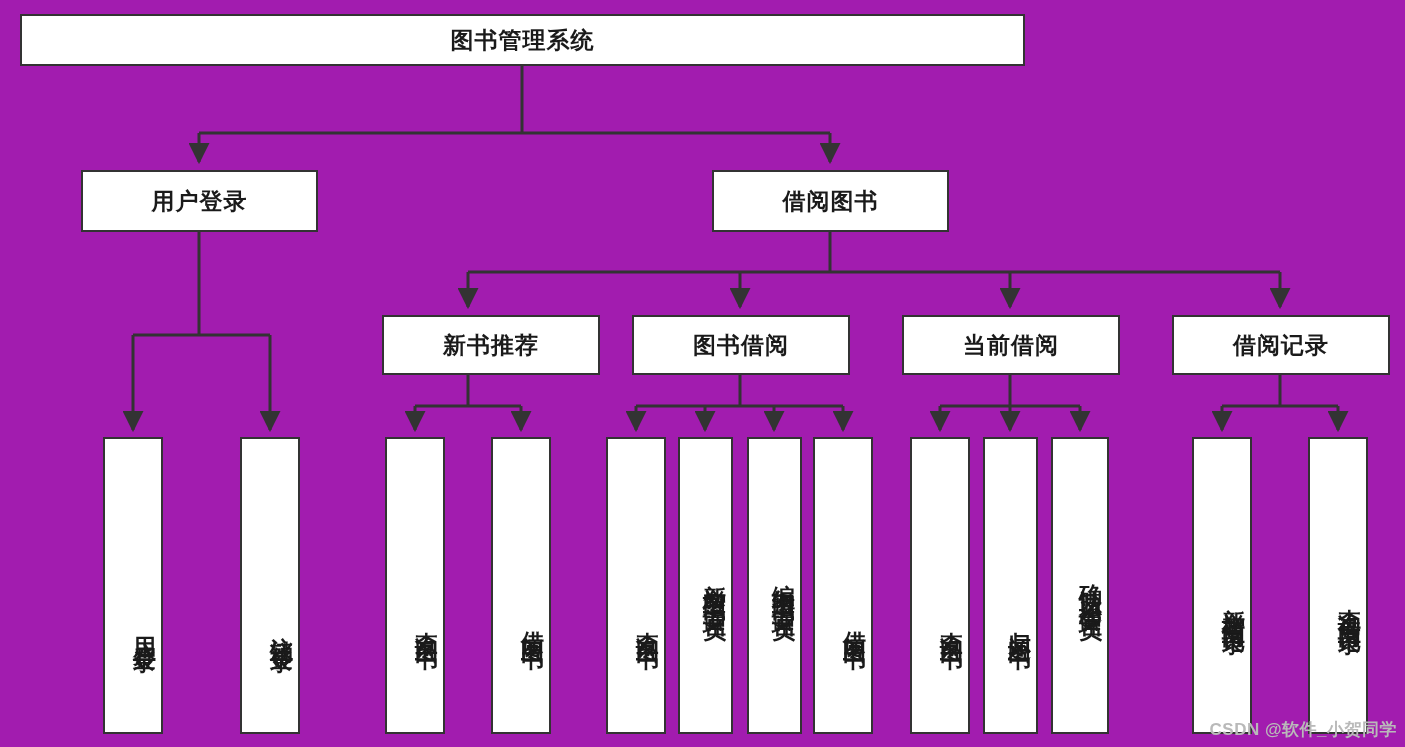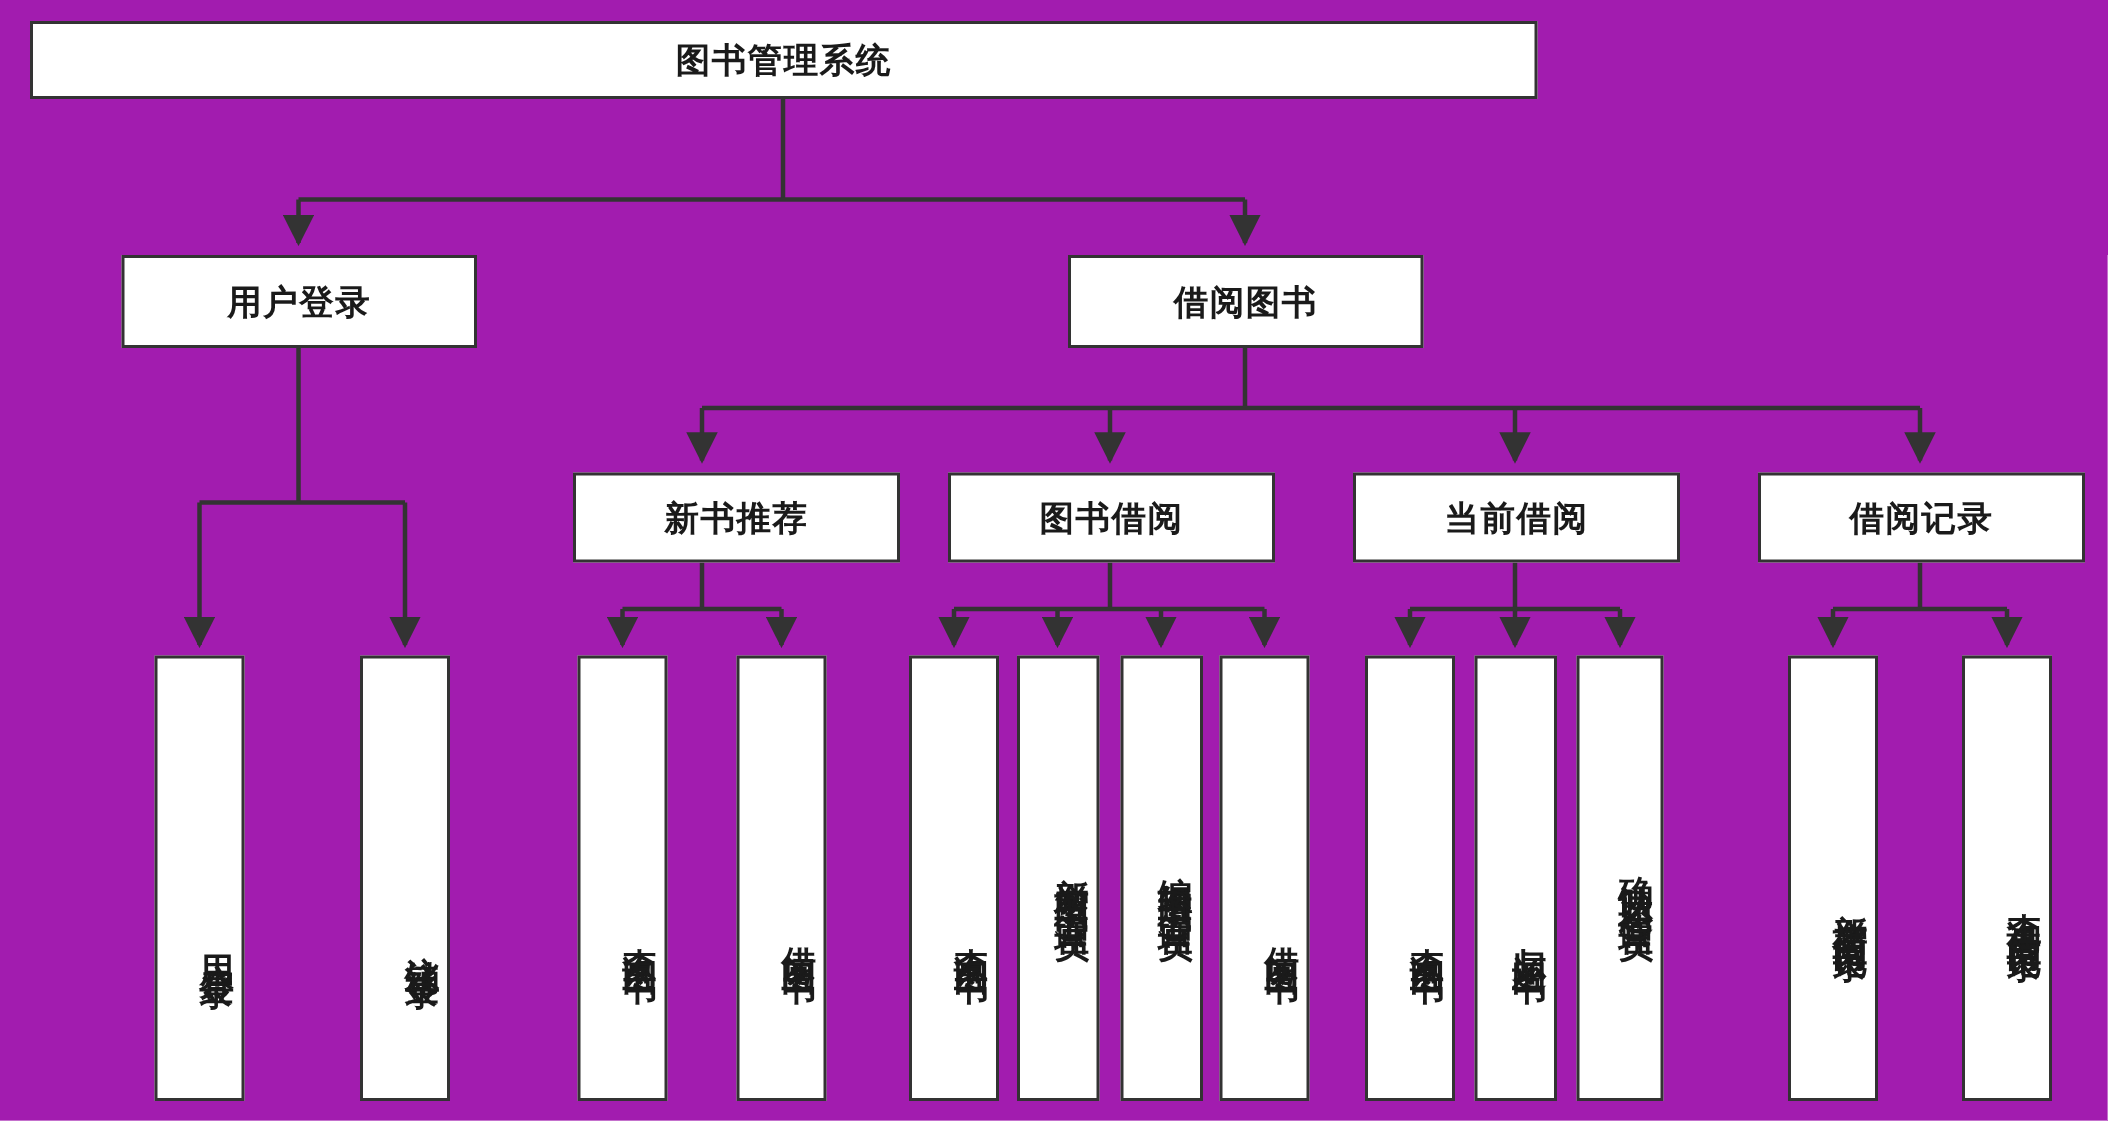--- a/index.html
+++ b/index.html
@@ -94,13 +94,14 @@
   <div class="node v" style="left:747px;top:437px;width:55px;height:297px;padding-top:6px;">编辑图书（管理员）</div>
   <div class="node v" style="left:813px;top:437px;width:60px;height:297px;padding-top:75px;">借阅图书</div>
 
   <div class="node v" style="left:910px;top:437px;width:60px;height:297px;padding-top:75px;">查询图书</div>
   <div class="node v" style="left:983px;top:437px;width:55px;height:297px;padding-top:75px;">归还图书</div>
   <div class="node v" style="left:1051px;top:437px;width:58px;height:297px;padding-top:6px;">确认归还（管理员）</div>
 
   <div class="node v" style="left:1192px;top:437px;width:60px;height:297px;padding-top:38px;">新增借阅记录</div>
   <div class="node v" style="left:1308px;top:437px;width:60px;height:297px;padding-top:38px;">查询借阅记录</div>
 
+  <div class="wm">CSDN @软件_小贺同学</div>
 </div>
 
 </body></html>

